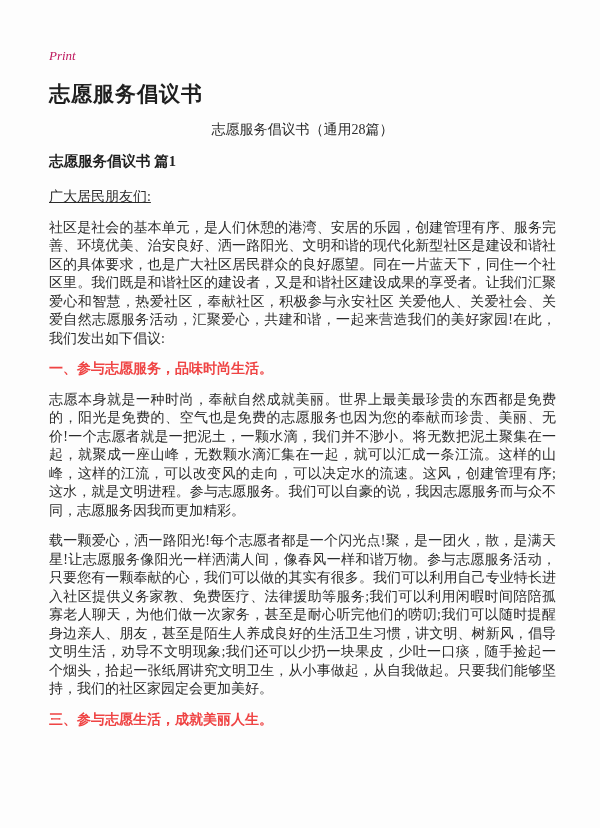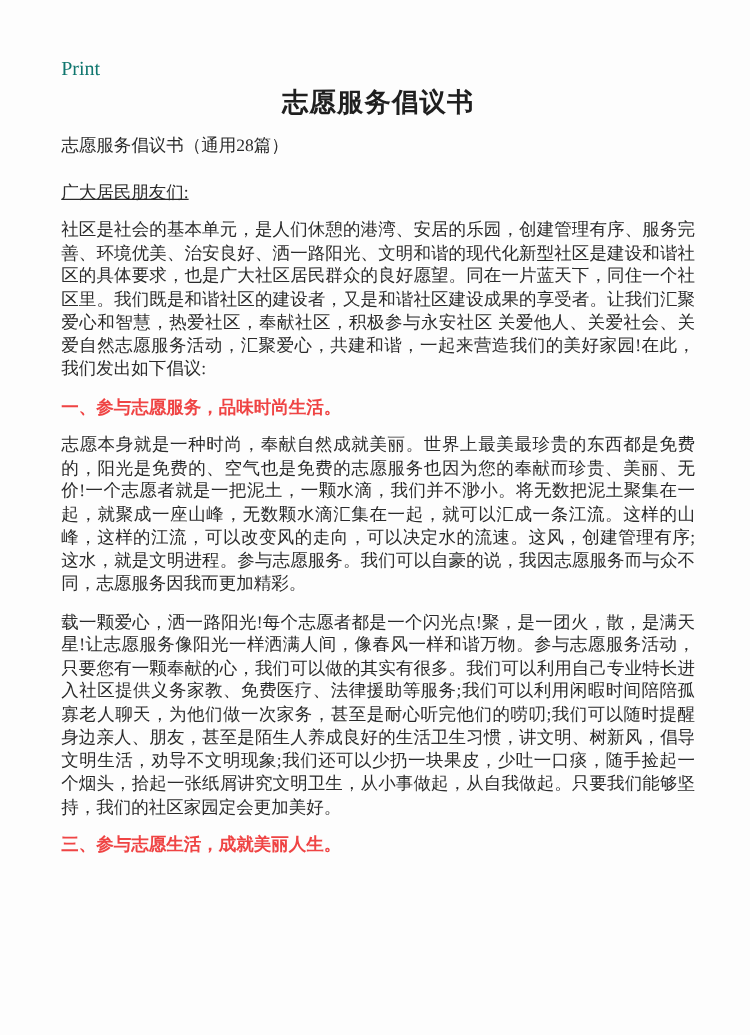--- a/index.html
+++ b/index.html
@@ -12,38 +12,40 @@
     width: 600px;
     height: 828px;
     box-sizing: border-box;
     background: #fdfdfd;
     padding: 48px 44px 0 49px;
     overflow: hidden;
     font-family: "Liberation Serif", "DejaVu Serif", serif;
     color: #2b2b2b;
   }
   .print-link {
-    font-size: 16px;
+    font-size: 13px;
     line-height: 15px;
-    color: #0f766e;
+    color: #be185d;
     cursor: pointer;
+    font-style: italic;
   }
   .doc-title {
-    margin: 5px 0 0 0;
+    margin: 17px 0 0 0;
     font-size: 21px;
     line-height: 28px;
     font-weight: bold;
-    text-align: center;
+    text-align: left;
     color: #1f1f1f;
     letter-spacing: 1px;
   }
   .doc-subtitle {
     margin: 13px 0 0 0;
     font-size: 14px;
     line-height: 18.5px;
+    text-align: center;
   }
   .article-heading {
     margin: 12px 0 0 0;
     font-size: 14.5px;
     line-height: 18.5px;
     font-weight: bold;
     color: #1f1f1f;
   }
   .salutation {
     margin: 18px 0 0 0;
@@ -69,20 +71,21 @@
 </head>
 <body>
 
 <div class="page">
   <div class="print-link">Print</div>
 
   <h1 class="doc-title">志愿服务倡议书</h1>
 
   <p class="doc-subtitle">志愿服务倡议书（通用28篇）</p>
 
+  <h2 class="article-heading">志愿服务倡议书 篇1</h2>
 
   <p class="salutation">广大居民朋友们:</p>
 
   <p class="para">社区是社会的基本单元，是人们休憩的港湾、安居的乐园，创建管理有序、服务完善、环境优美、治安良好、洒一路阳光、文明和谐的现代化新型社区是建设和谐社区的具体要求，也是广大社区居民群众的良好愿望。同在一片蓝天下，同住一个社区里。我们既是和谐社区的建设者，又是和谐社区建设成果的享受者。让我们汇聚爱心和智慧，热爱社区，奉献社区，积极参与永安社区 关爱他人、关爱社会、关爱自然志愿服务活动，汇聚爱心，共建和谐，一起来营造我们的美好家园!在此，我们发出如下倡议:</p>
 
   <h3 class="sec-heading">一、参与志愿服务，品味时尚生活。</h3>
 
   <p class="para">志愿本身就是一种时尚，奉献自然成就美丽。世界上最美最珍贵的东西都是免费的，阳光是免费的、空气也是免费的志愿服务也因为您的奉献而珍贵、美丽、无价!一个志愿者就是一把泥土，一颗水滴，我们并不渺小。将无数把泥土聚集在一起，就聚成一座山峰，无数颗水滴汇集在一起，就可以汇成一条江流。这样的山峰，这样的江流，可以改变风的走向，可以决定水的流速。这风，创建管理有序;这水，就是文明进程。参与志愿服务。我们可以自豪的说，我因志愿服务而与众不同，志愿服务因我而更加精彩。</p>
 
 

